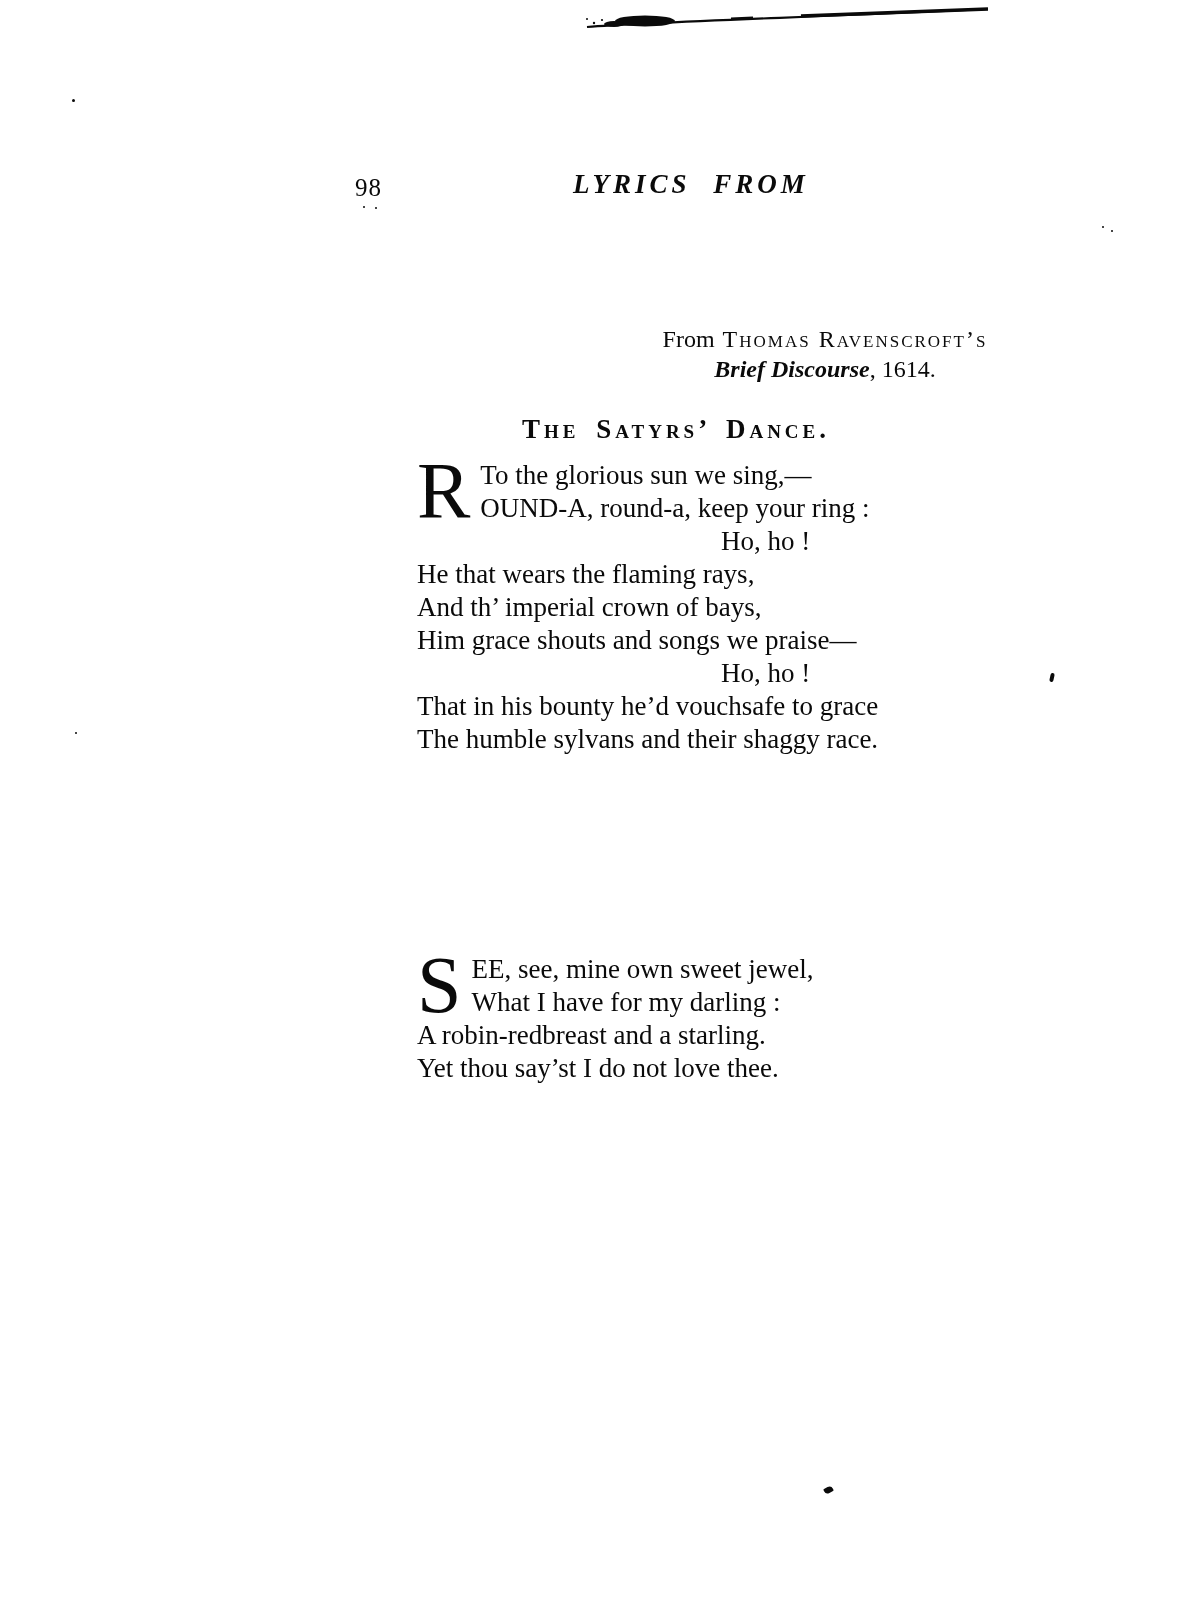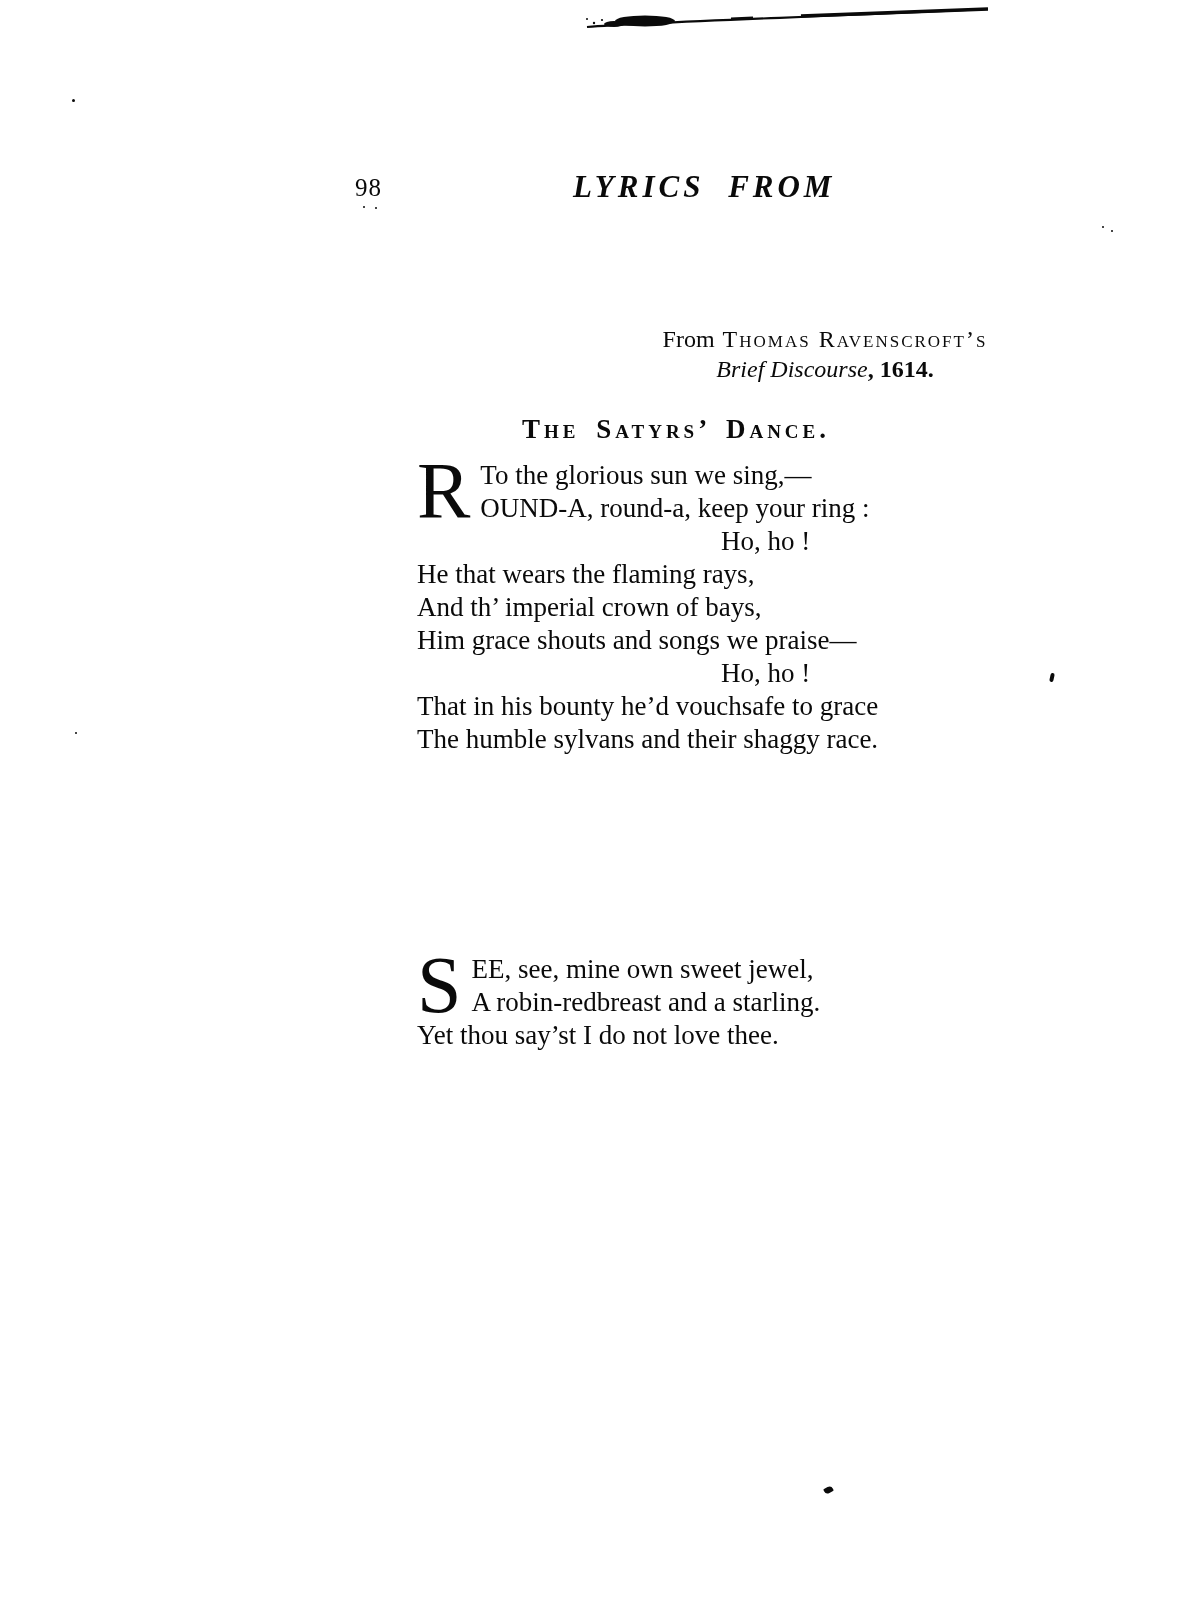--- a/index.html
+++ b/index.html
@@ -15,36 +15,36 @@
 
   
   .artifact-svg { position:absolute; left:0; top:0; }
 
   .page-number {
     position:absolute; left:324px; top:174px;
     font-size:25px; letter-spacing:1px;
   }
   .running-header {
     position:absolute; left:542px; top:169px;
-    font-size:31px; font-style:italic; font-weight:bold;
+    font-size:27px; font-style:italic; font-weight:bold;
     letter-spacing:4px; word-spacing:12px;
   }
 
   .attribution {
     position:absolute; left:598px; width:392px;
     font-size:24px; line-height:30px; text-align:center;
   }
   .attr-1 { top:324px; }
   .attr-2 { top:879px; line-height:28px; }
   .attr-2 .attr-line2 { text-align:left; padding-left:66px; }
   .sc { font-variant:small-caps; letter-spacing:2px;text-align:center; }
   .attr-prefix { margin-right:8px; }
-  .attr-work { font-style:italic; font-weight:400;text-align:center; }
+  .attr-work { font-style:italic; font-weight:700;text-align:center; }
   .attr-work-lead { margin-left:8px; }
-  .attr-date { font-style:normal; font-weight:bold; }
+  .attr-date { font-style:normal; font-weight:normal; }
 
   .poem-title {
     position:absolute; left:430px; top:414px; width:430px;
     text-align:center; font-size:27px;
     font-variant:small-caps; letter-spacing:4px; word-spacing:6px;
     font-weight:600;
   }
 
   .poem {
     position:absolute; left:386px; width:540px;
@@ -102,20 +102,21 @@
     <div class="pline">Him grace shouts and songs we praise—</div>
     <div class="pline pl-ho">Ho, ho !</div>
     <div class="pline">That in his bounty he’d vouchsafe to grace</div>
     <div class="pline">The humble sylvans and their shaggy race.</div>
   </div>
 
 
   <div class="poem poem-2">
     <span class="dropcap">S</span>
     <div class="pline">EE, see, mine own sweet jewel,</div>
+    <div class="pline">What I have for my darling :</div>
     <div class="pline">A robin-redbreast and a starling.</div>
     <div class="pline">Yet thou say’st I do not love thee.</div>
   </div>
 
   <div class="speck" style="left:41px; top:99px; width:3px; height:3px;"></div>
   <div class="speck" style="left:332px; top:206px; width:2px; height:2px;"></div>
   <div class="speck" style="left:344px; top:207px; width:2px; height:2px;"></div>
   <div class="speck" style="left:1071px; top:226px; width:2px; height:2px;"></div>
   <div class="speck" style="left:1080px; top:230px; width:2px; height:2px;"></div>
   <div class="speck" style="left:1019px; top:673px; width:4px; height:9px; border-radius:2px; transform:rotate(12deg);"></div>

